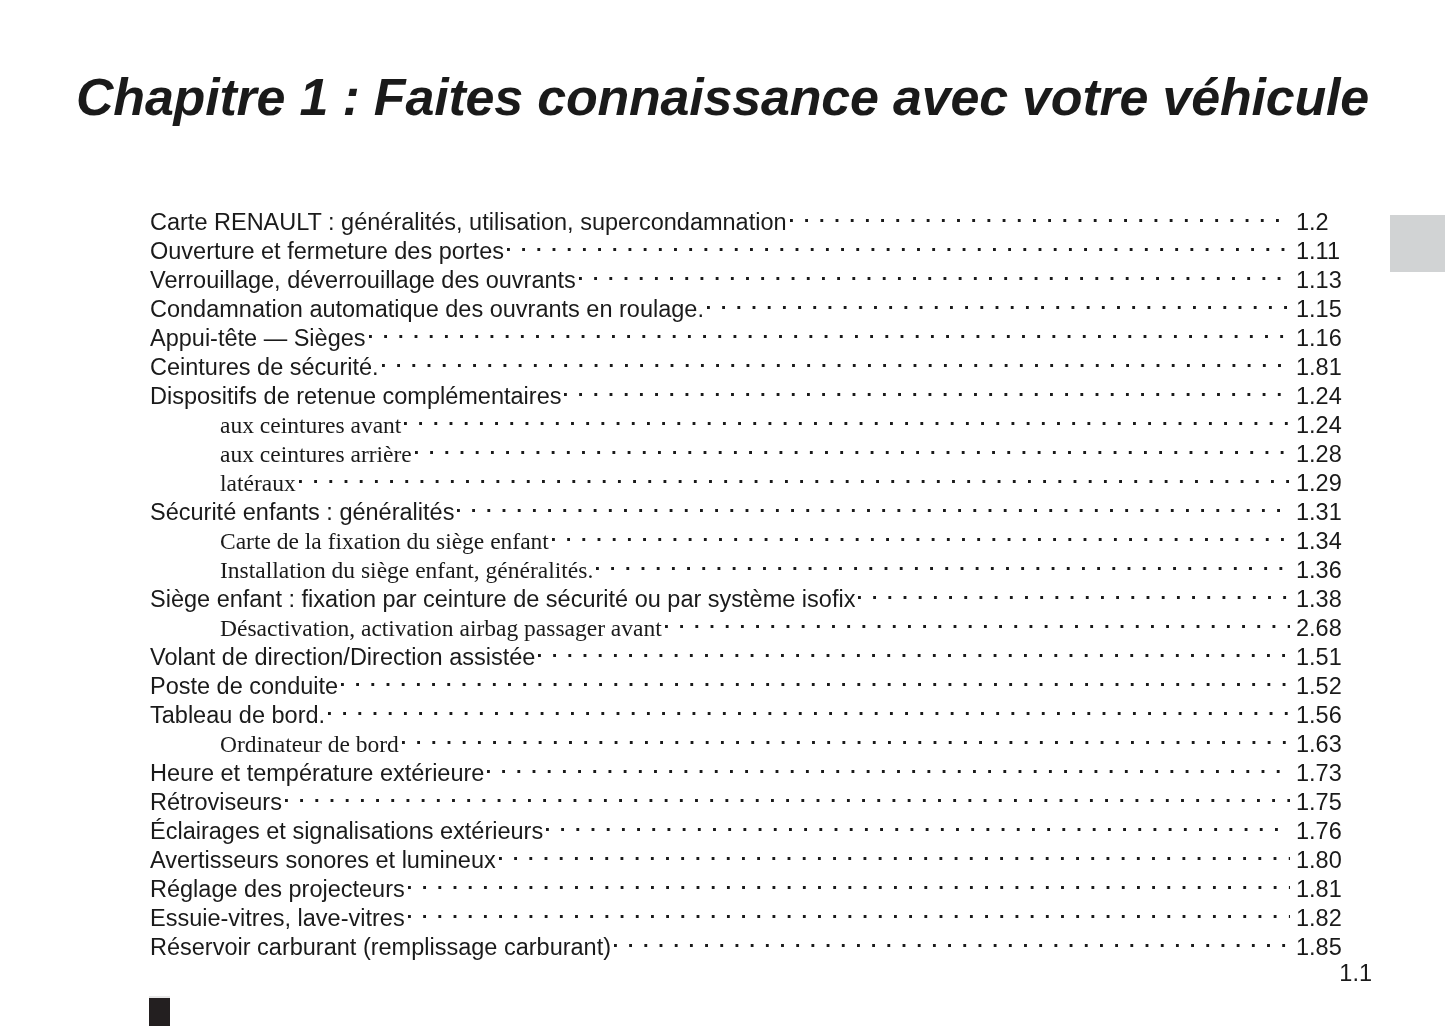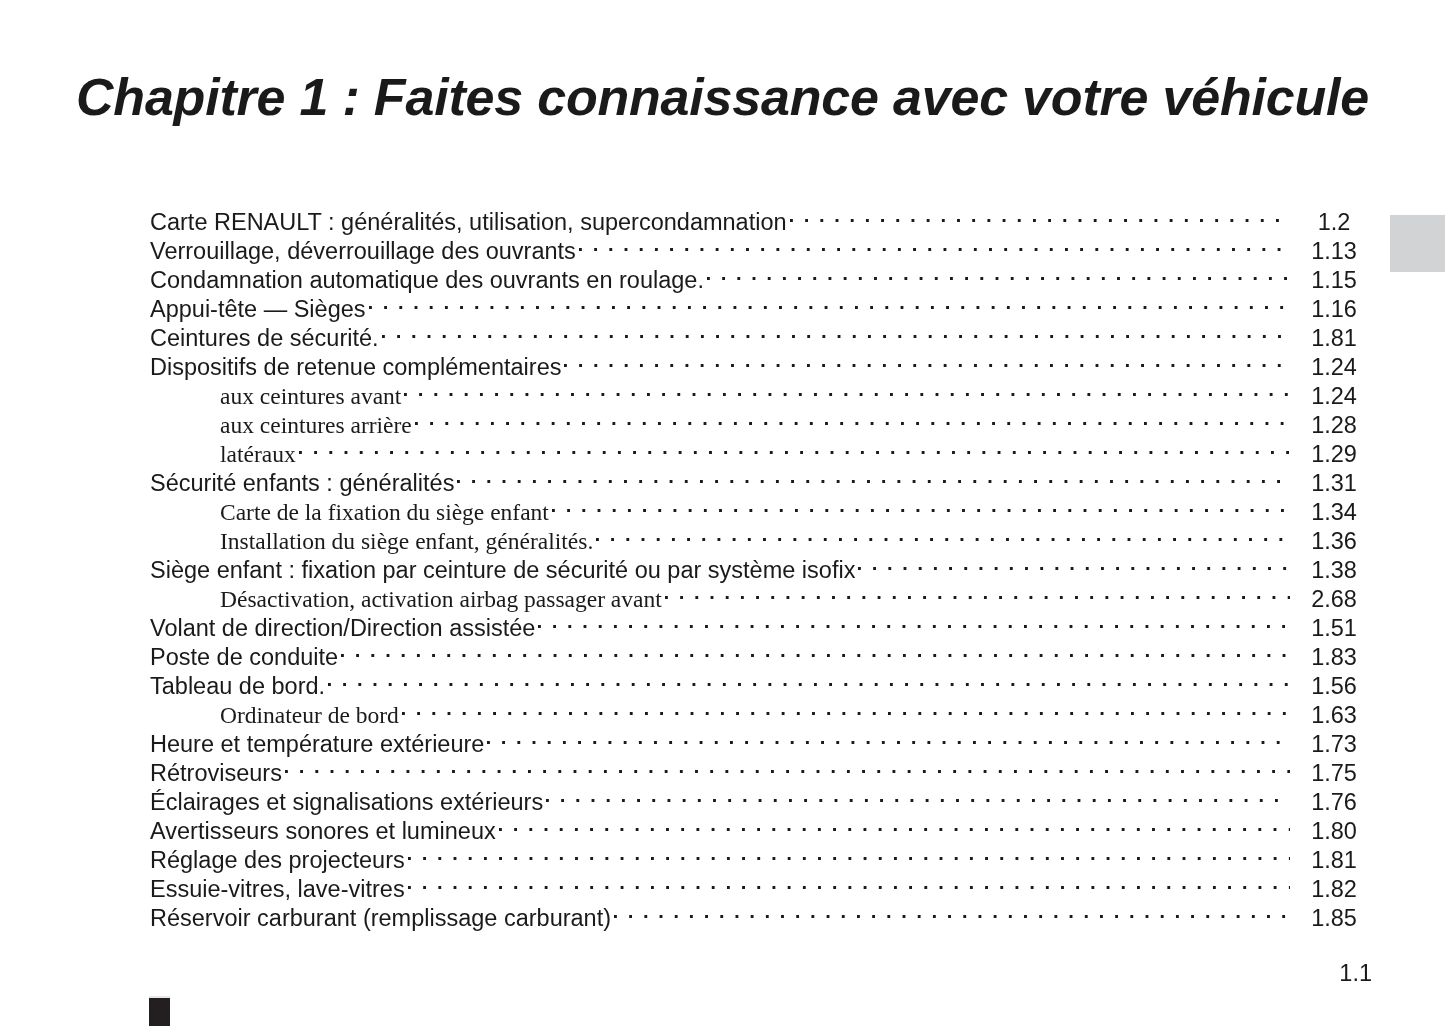--- a/index.html
+++ b/index.html
@@ -73,21 +73,21 @@
     right: 0;
     bottom: 8px;
     height: 3px;
     background-image: radial-gradient(circle at 1.5px 1.5px, #1a1a1a 1.5px, rgba(0,0,0,0) 1.7px);
     background-size: 15.2px 3px;
     background-repeat: repeat-x;
   }
 
   .toc-page {
     flex: 0 0 76px;
-    text-align: center;
+    text-align: left;
     padding-left: 4px;
   }
 
   
 
   
   #side-tab {
     position: absolute;
     left: 1390px;
     top: 215px;
@@ -123,20 +123,25 @@
 
 <h1 id="chapter-title">Chapitre 1 : Faites connaissance avec votre véhicule</h1>
 
 <div id="toc">
     <div class="toc-row level-1">
       <span class="toc-label">Carte RENAULT : généralités, utilisation, supercondamnation</span>
       <span class="toc-leader"></span>
       <span class="toc-page">1.2</span>
     </div>
     <div class="toc-row level-1">
+      <span class="toc-label">Ouverture et fermeture des portes</span>
+      <span class="toc-leader"></span>
+      <span class="toc-page">1.11</span>
+    </div>
+    <div class="toc-row level-1">
       <span class="toc-label">Verrouillage, déverrouillage des ouvrants</span>
       <span class="toc-leader"></span>
       <span class="toc-page">1.13</span>
     </div>
     <div class="toc-row level-1">
       <span class="toc-label">Condamnation automatique des ouvrants en roulage.</span>
       <span class="toc-leader"></span>
       <span class="toc-page">1.15</span>
     </div>
     <div class="toc-row level-1">
@@ -195,21 +200,21 @@
       <span class="toc-page">2.68</span>
     </div>
     <div class="toc-row level-1">
       <span class="toc-label">Volant de direction/Direction assistée</span>
       <span class="toc-leader"></span>
       <span class="toc-page">1.51</span>
     </div>
     <div class="toc-row level-1">
       <span class="toc-label">Poste de conduite</span>
       <span class="toc-leader"></span>
-      <span class="toc-page">1.83</span>
+      <span class="toc-page">1.52</span>
     </div>
     <div class="toc-row level-1">
       <span class="toc-label">Tableau de bord.</span>
       <span class="toc-leader"></span>
       <span class="toc-page">1.56</span>
     </div>
     <div class="toc-row level-2">
       <span class="toc-label">Ordinateur de bord</span>
       <span class="toc-leader"></span>
       <span class="toc-page">1.63</span>

